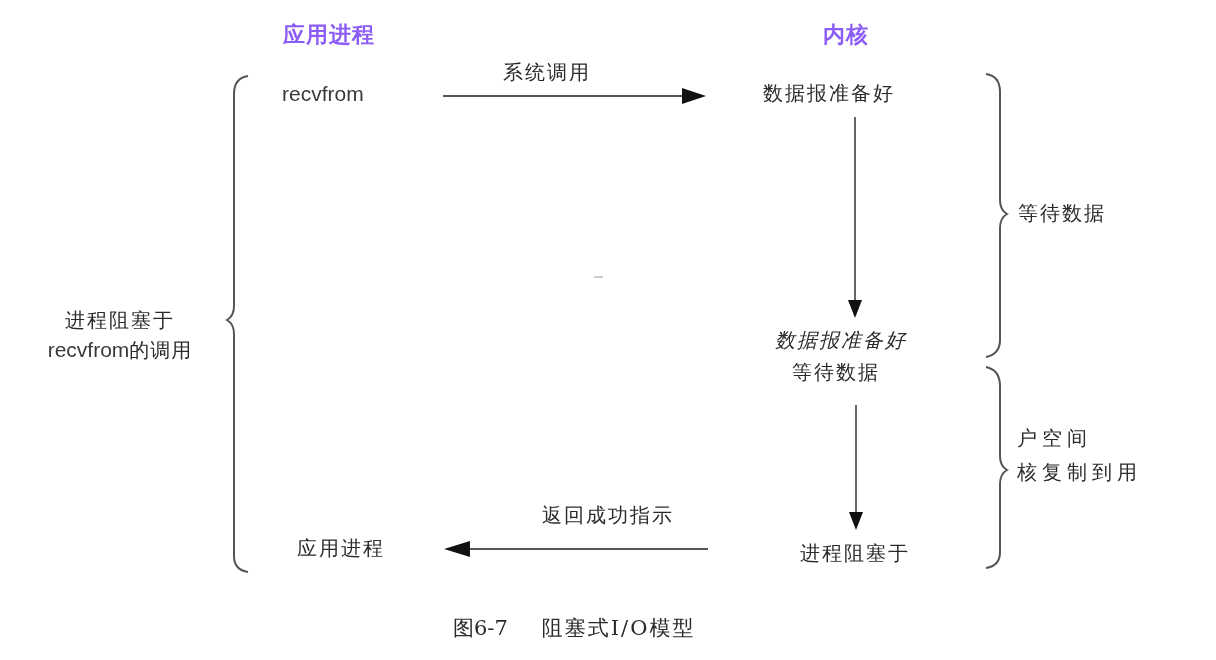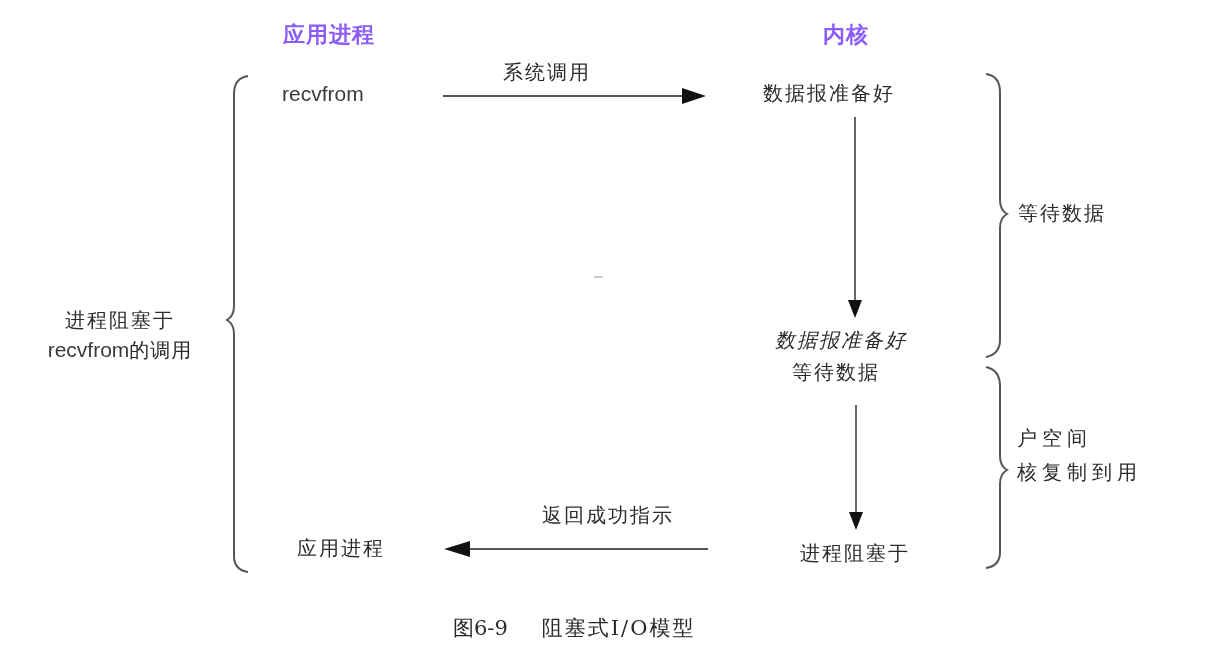--- a/index.html
+++ b/index.html
@@ -101,14 +101,14 @@
 <div class="abs cn" style="left:792px; top:359px;">等待数据</div>
 <div class="abs cn" style="left:800px; top:540px;">进程阻塞于</div>
 
 <div class="abs cn" style="left:1018px; top:200px;">等待数据</div>
 <div class="abs" style="left:1017px; top:421px; line-height:34px;">
   <div class="cn" style="letter-spacing:5px;">户空间</div>
   <div class="cn" style="letter-spacing:5px;">核复制到用</div>
 </div>
 
 <div class="abs caption" style="left:453px; top:614px;">
-  <span>图6-9</span><span style="display:inline-block; width:34px;"></span><span style="letter-spacing:2px;margin-top:45px;">阻塞式I/O模型</span>
+  <span>图6-7</span><span style="display:inline-block; width:34px;"></span><span style="letter-spacing:2px;margin-top:45px;">阻塞式I/O模型</span>
 </div>
 
 </body></html>

